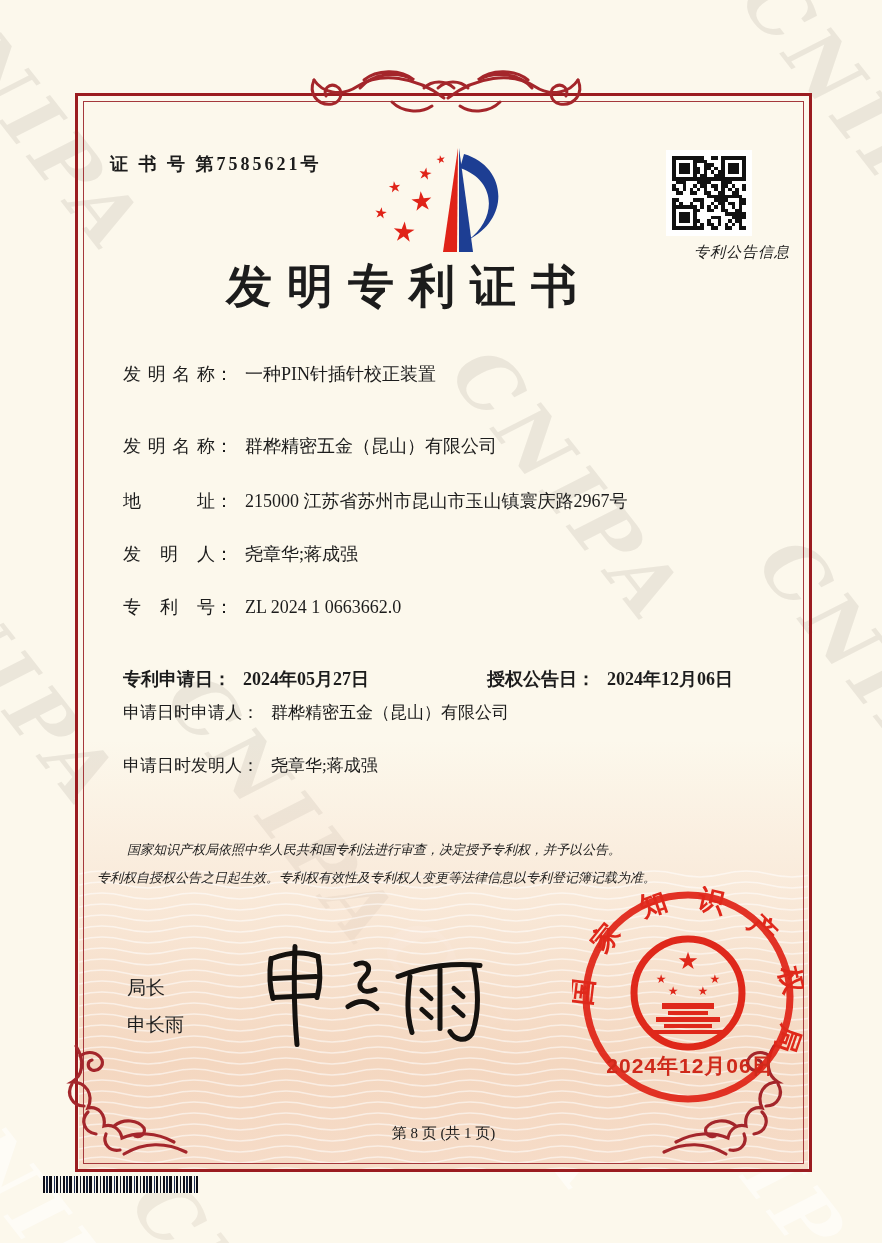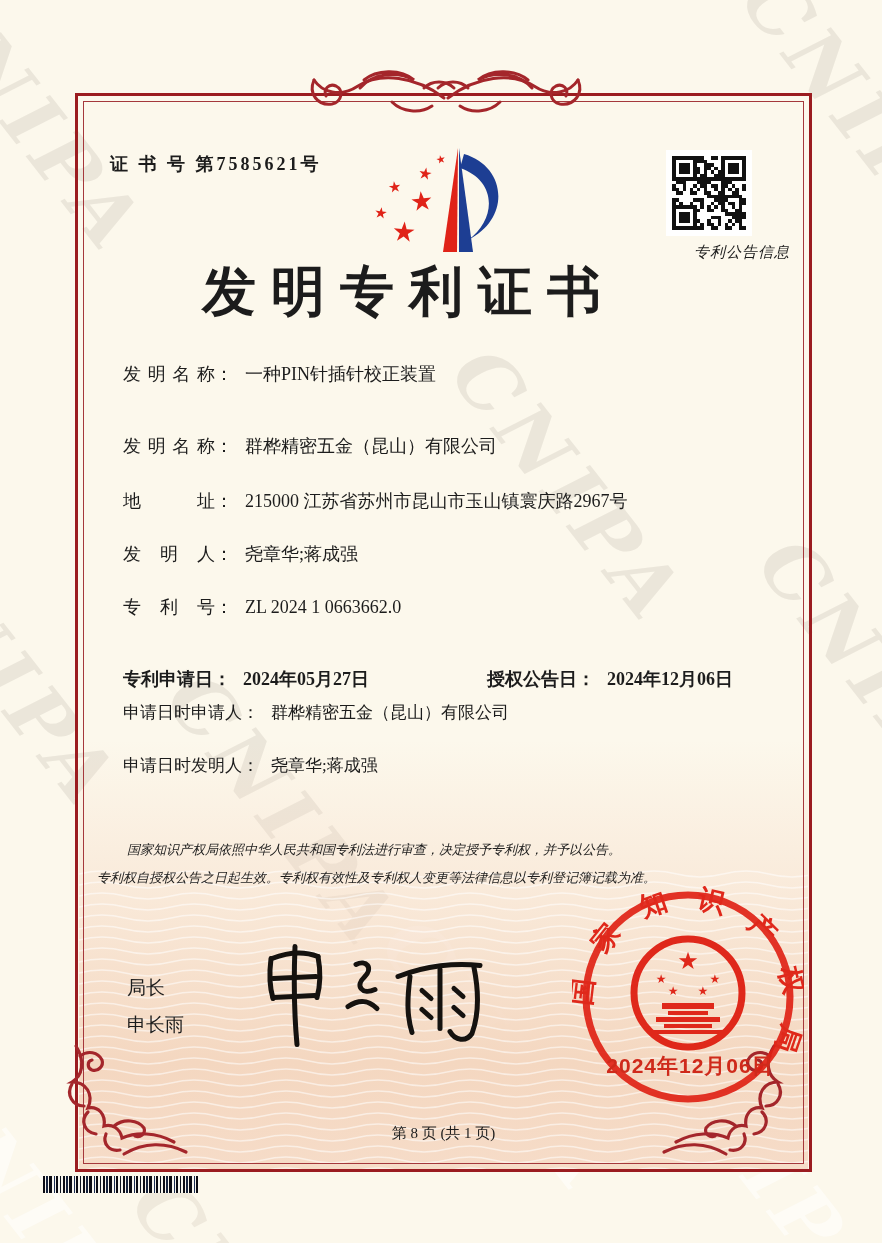--- a/index.html
+++ b/index.html
@@ -34,21 +34,21 @@
   }
   .waves{left:79px;top:868px;width:729px;height:301px;z-index:0;opacity:.9;}
   
   .cert-no{left:110px;top:152px;font-size:18px;letter-spacing:3px;z-index:3;font-weight:bold;}
   .logo{left:372px;top:140px;width:150px;height:120px;z-index:3;}
   .logo .star{position:absolute;color:#e02318;line-height:1;font-family:"DejaVu Sans",sans-serif;}
   .qr-box{left:666px;top:150px;width:86px;height:86px;background:#fff;padding:6px;box-sizing:border-box;z-index:3;}
   #qr{display:grid;width:74px;height:74px;grid-template-columns:repeat(21,1fr);grid-template-rows:repeat(21,1fr);}
   #qr i{background:#111;display:block;}
   .qr-caption{left:680px;top:243px;width:124px;text-align:center;font-size:15px;font-style:italic;letter-spacing:1px;z-index:3;}
-  .title{left:75px;top:256px;width:668px;text-align:center;font-size:54px;font-weight:700;letter-spacing:15px;z-index:3;}
+  .title{left:75px;top:256px;width:668px;text-align:center;font-size:46px;font-weight:700;letter-spacing:15px;z-index:3;}
   
   .row{position:absolute;left:123px;font-size:18px;z-index:3;white-space:nowrap;}
   .row .lab{display:inline-block;width:92px;text-align:justify;text-align-last:justify;vertical-align:bottom;}
   .row .lab.natural{width:auto;text-align:left;text-align-last:auto;}
   .row .colon{margin:0 2px 0 0;}
   .row .val{margin-left:10px;}
   .row .col2{position:absolute;left:364px;top:0;white-space:nowrap;}
   .row .col2 .lab{width:auto;text-align:left;text-align-last:auto;}
   .row7{font-size:17px;}
   

